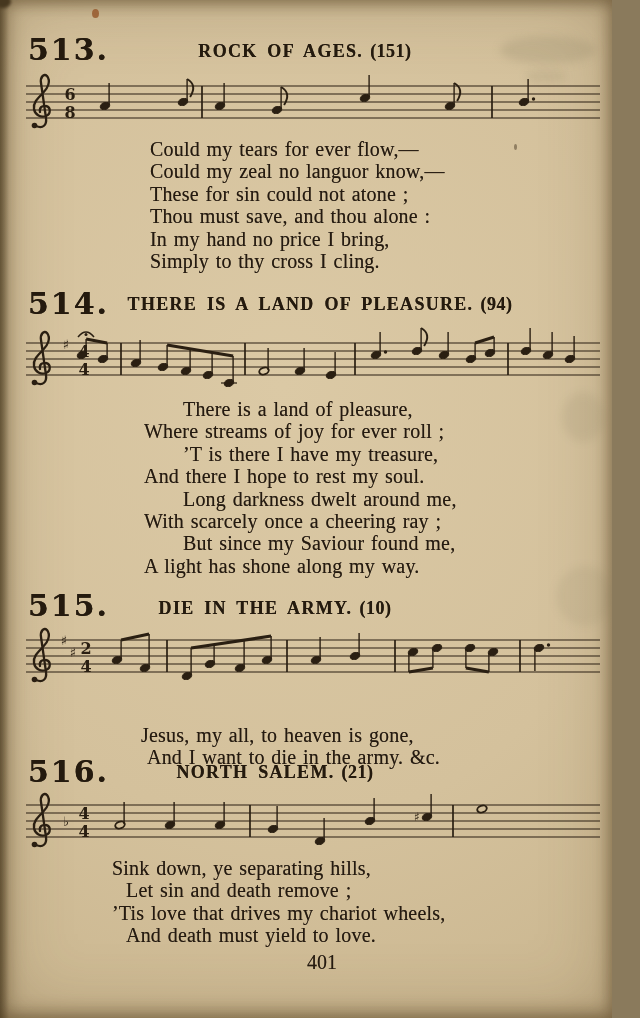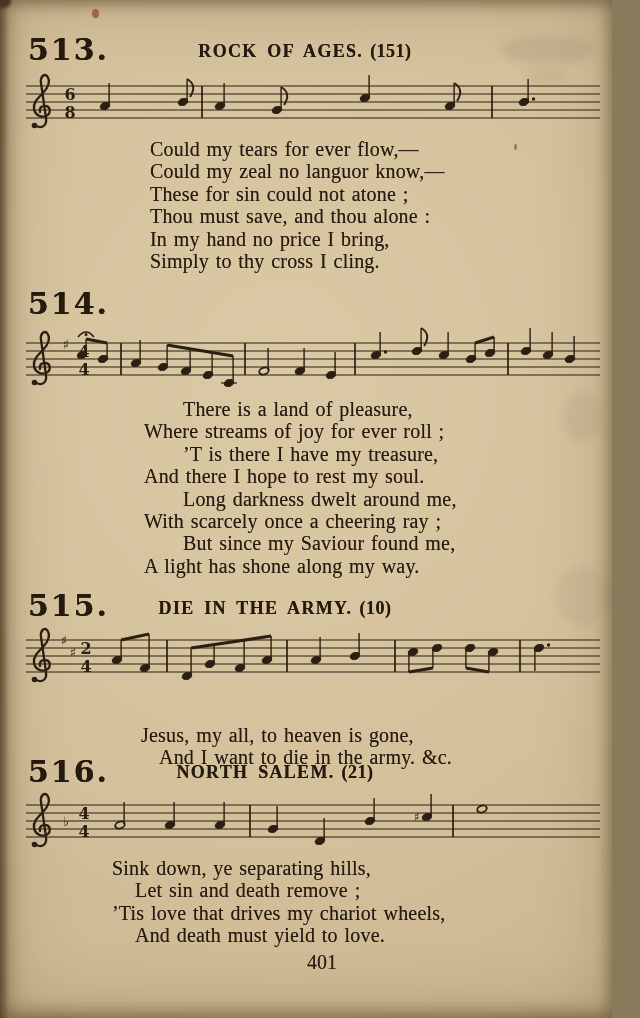--- a/index.html
+++ b/index.html
@@ -24,21 +24,21 @@
   .n0{top:32px}.n1{top:286px}.n2{top:588px}.n3{top:754px}
   svg.staff{position:absolute;left:24px;width:580px;height:58px;overflow:visible;}
   .s0{top:76px}.s1{top:333px}.s2{top:630px}.s3{top:795px}
   .lyrics{position:absolute;font-size:20px;line-height:22.4px;color:#241a10;
     letter-spacing:.2px;word-spacing:1.5px;text-shadow:0 0 .5px rgba(36,26,16,.55);white-space:nowrap;}
   .ly0{top:138px;left:150px}
   .ly1{top:398px;left:144px}
   .ly2{top:724px;left:141px}
   .ly3{top:857px;left:112px}
   .ly1 .ind{margin-left:39px}
-  .ly3 .ind{margin-left:23px}
+  .ly3 .ind{margin-left:14px}
   .page-number{position:absolute;top:951px;left:282px;width:80px;text-align:center;
     font-size:20px;color:#241a10;text-shadow:0 0 .5px rgba(36,26,16,.5);}
   .blot{position:absolute;border-radius:50%;}
   .ghost{background:rgba(128,122,92,.20);filter:blur(4px);}
   .corner-stain{left:-5px;top:-5px;width:16px;height:13px;background:#46371f;filter:blur(1.5px);}
   .fleck{left:92px;top:9px;width:7px;height:9px;background:#9a5f33;filter:blur(.4px);opacity:.9;}
   .speck{background:#5a4a33;opacity:.55;filter:blur(.5px);}
 </style>
 </head>
 <body>
@@ -91,20 +91,21 @@
   <div class="lyrics ly0">
     <div>Could my tears for ever flow,—</div>
     <div>Could my zeal no languor know,—</div>
     <div>These for sin could not atone ;</div>
     <div>Thou must save, and thou alone :</div>
     <div>In my hand no price I bring,</div>
     <div>Simply to thy cross I cling.</div>
   </div>
 
   <div class="hymn-number n1">514.</div>
+  <div class="hymn-title t1"><span>THERE IS A LAND OF PLEASURE.</span><span class="tune-ref">(94)</span></div>
   <svg class="staff s1" viewBox="0 0 580 58">
       <line x1="2" y1="10" x2="576" y2="10" stroke="#2a1f12" stroke-width="1.15"></line>
       <line x1="2" y1="18" x2="576" y2="18" stroke="#2a1f12" stroke-width="1.15"></line>
       <line x1="2" y1="26" x2="576" y2="26" stroke="#2a1f12" stroke-width="1.15"></line>
       <line x1="2" y1="34" x2="576" y2="34" stroke="#2a1f12" stroke-width="1.15"></line>
       <line x1="2" y1="42" x2="576" y2="42" stroke="#2a1f12" stroke-width="1.15"></line>
       <path d="M 12 50 c 7 3 11 -1 10 -8 L 17 7 c -1 -6 3 -10 6 -7 c 4 5 1 12 -4 17 c -6 6 -10 10 -9 16 c 1 6 7 9 12 7 c 5 -2 5 -9 0 -10 c -4 -1 -7 2 -6 6" fill="none" stroke="#2a1f12" stroke-width="2.3" stroke-linecap="round"></path>
       <circle cx="10.5" cy="49.5" r="2.8" fill="#2a1f12"></circle>
       <text x="42" y="16" text-anchor="middle" font-family="&quot;DejaVu Serif&quot;, serif" font-size="13" font-weight="bold" fill="#2a1f12">♯</text>
       <text x="60" y="24" text-anchor="middle" font-family="&quot;DejaVu Serif&quot;, serif" font-size="16" font-weight="bold" fill="#2a1f12">4</text>
@@ -214,21 +215,21 @@
       <ellipse cx="469" cy="22" rx="4.9" ry="3.4" transform="rotate(-20 469 22)" fill="#2a1f12" stroke="#2a1f12" stroke-width="1"></ellipse>
       <line x1="464.9" y1="23" x2="464.9" y2="42" stroke="#2a1f12" stroke-width="1.4"></line>
       <line x1="441.9" y1="38" x2="464.9" y2="42" stroke="#2a1f12" stroke-width="3.2"></line>
       <line x1="496" y1="10" x2="496" y2="42" stroke="#2a1f12" stroke-width="1.7"></line>
       <ellipse cx="515" cy="18" rx="4.9" ry="3.4" transform="rotate(-20 515 18)" fill="#2a1f12" stroke="#2a1f12" stroke-width="1"></ellipse>
       <line x1="510.9" y1="19" x2="510.9" y2="41" stroke="#2a1f12" stroke-width="1.4"></line>
       <circle cx="524.5" cy="15" r="1.7" fill="#2a1f12"></circle>
     </svg>
   <div class="lyrics ly2">
     <div>Jesus, my all, to heaven is gone,</div>
-    <div style="margin-left:18px">And I want to die in the army. &amp;c.</div>
+    <div style="margin-left:6px">And I want to die in the army. &amp;c.</div>
   </div>
 
   <div class="hymn-number n3">516.</div>
   <div class="hymn-title t3"><span>NORTH SALEM.</span><span class="tune-ref">(21)</span></div>
   <svg class="staff s3" viewBox="0 0 580 58">
       <line x1="2" y1="10" x2="576" y2="10" stroke="#2a1f12" stroke-width="1.15"></line>
       <line x1="2" y1="18" x2="576" y2="18" stroke="#2a1f12" stroke-width="1.15"></line>
       <line x1="2" y1="26" x2="576" y2="26" stroke="#2a1f12" stroke-width="1.15"></line>
       <line x1="2" y1="34" x2="576" y2="34" stroke="#2a1f12" stroke-width="1.15"></line>
       <line x1="2" y1="42" x2="576" y2="42" stroke="#2a1f12" stroke-width="1.15"></line>

